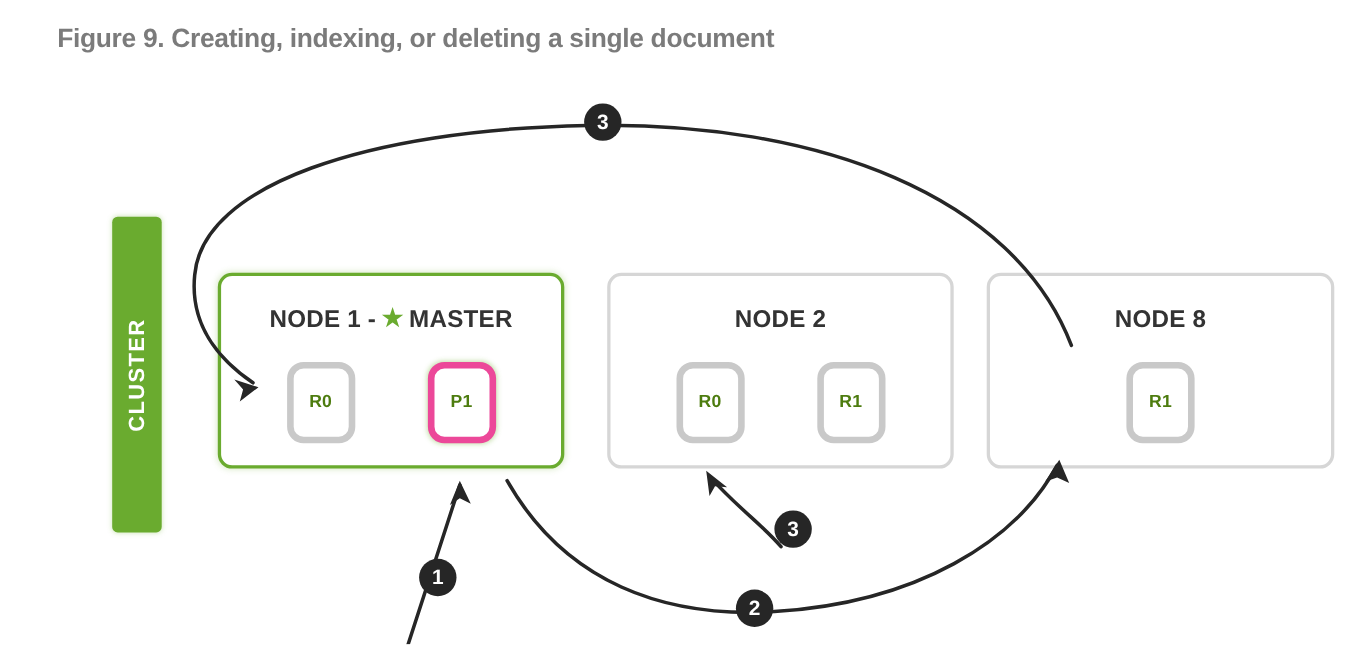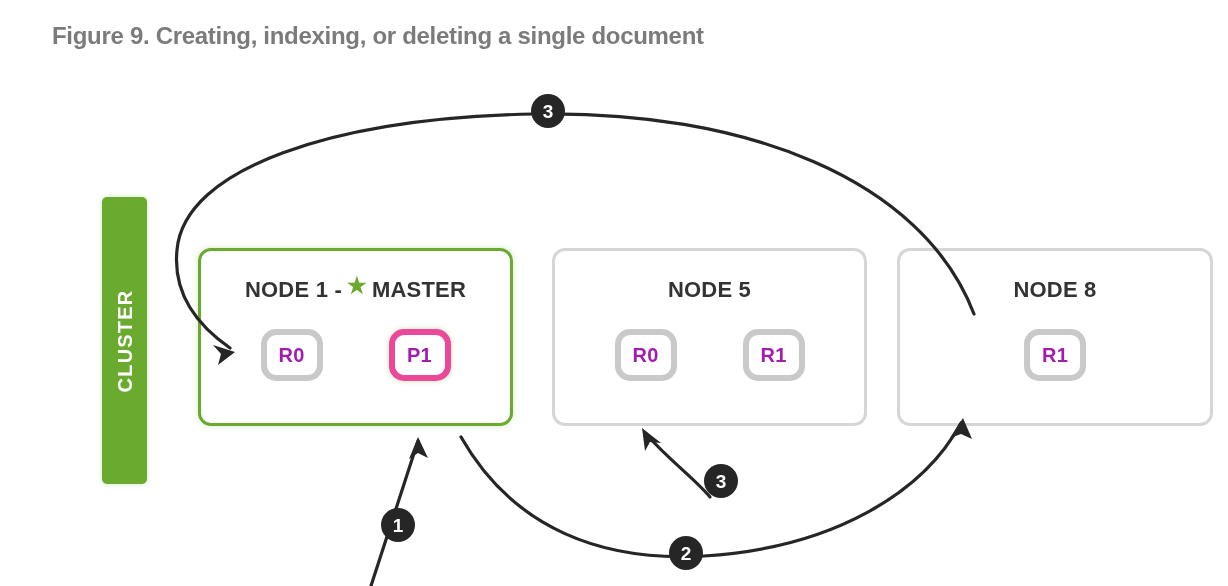--- a/index.html
+++ b/index.html
@@ -81,20 +81,21 @@
     top: 26px;
     left: 0;
     width: 100%;
     text-align: center;
     font-size: 22px;
     font-weight: bold;
     color: #333333;
     letter-spacing: 0.2px;
     white-space: nowrap;
     display: flex;
+    align-items: center;
     justify-content: center;
     gap: 5px;
   }
   .star-icon {
     display: inline-block;
     width: 20px;
     height: 20px;
     line-height: 20px;
     color: #6aab2f;
     font-size: 22px;
@@ -107,30 +108,30 @@
     position: absolute;
     top: 78px;
     left: 0;
     width: 100%;
     display: flex;
     justify-content: center;
     gap: 66px;
   }
   .shard {
     width: 62px;
-    height: 52px;
+    height: 74px;
     border-radius: 15px;
     box-sizing: border-box;
     background: #ffffff;
     display: flex;
     align-items: center;
     justify-content: center;
-    font-size: 20px;
-    font-weight: bold;
-    color: #a21caf;
+    font-size: 16px;
+    font-weight: bold;
+    color: #4d7c0f;
     letter-spacing: 0.2px;
   }
   .shard.replica { border: 6px solid #c9c9c9; }
   .shard.primary {
     border: 6px solid #ec4899;
     box-shadow: 0 0 5px rgba(120,180,60,0.45);
   }
 
   
   #arrow-layer {
@@ -182,21 +183,21 @@
       <span>MASTER</span>
     </div>
     <div class="shard-row">
       <div class="shard replica">R0</div>
       <div class="shard primary">P1</div>
     </div>
   </div>
 
   <div class="node-box plain" id="node-2">
     <div class="node-title">
-      <span>NODE 5</span>
+      <span>NODE 2</span>
     </div>
     <div class="shard-row">
       <div class="shard replica">R0</div>
       <div class="shard replica">R1</div>
     </div>
   </div>
 
   <div class="node-box plain" id="node-3">
     <div class="node-title">
       <span>NODE 8</span>

